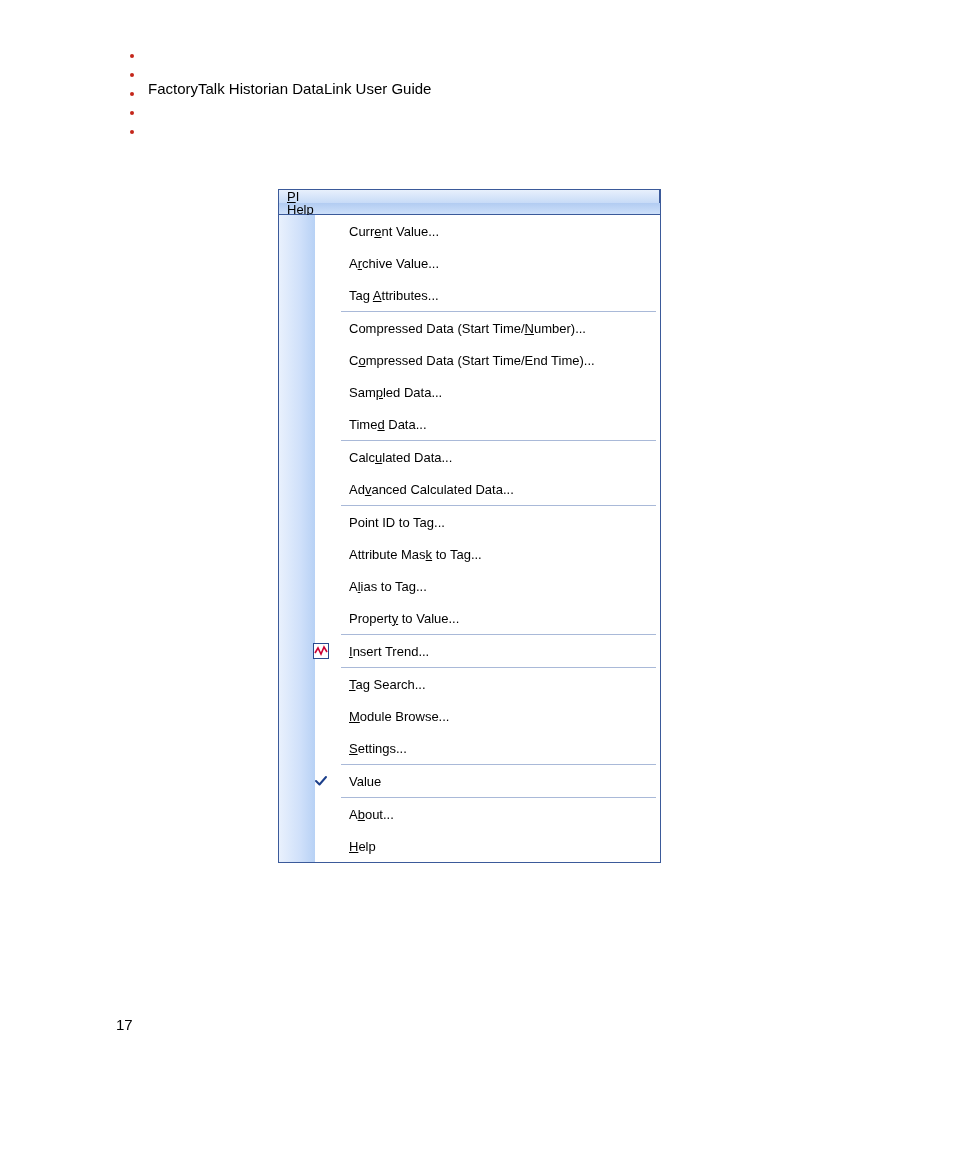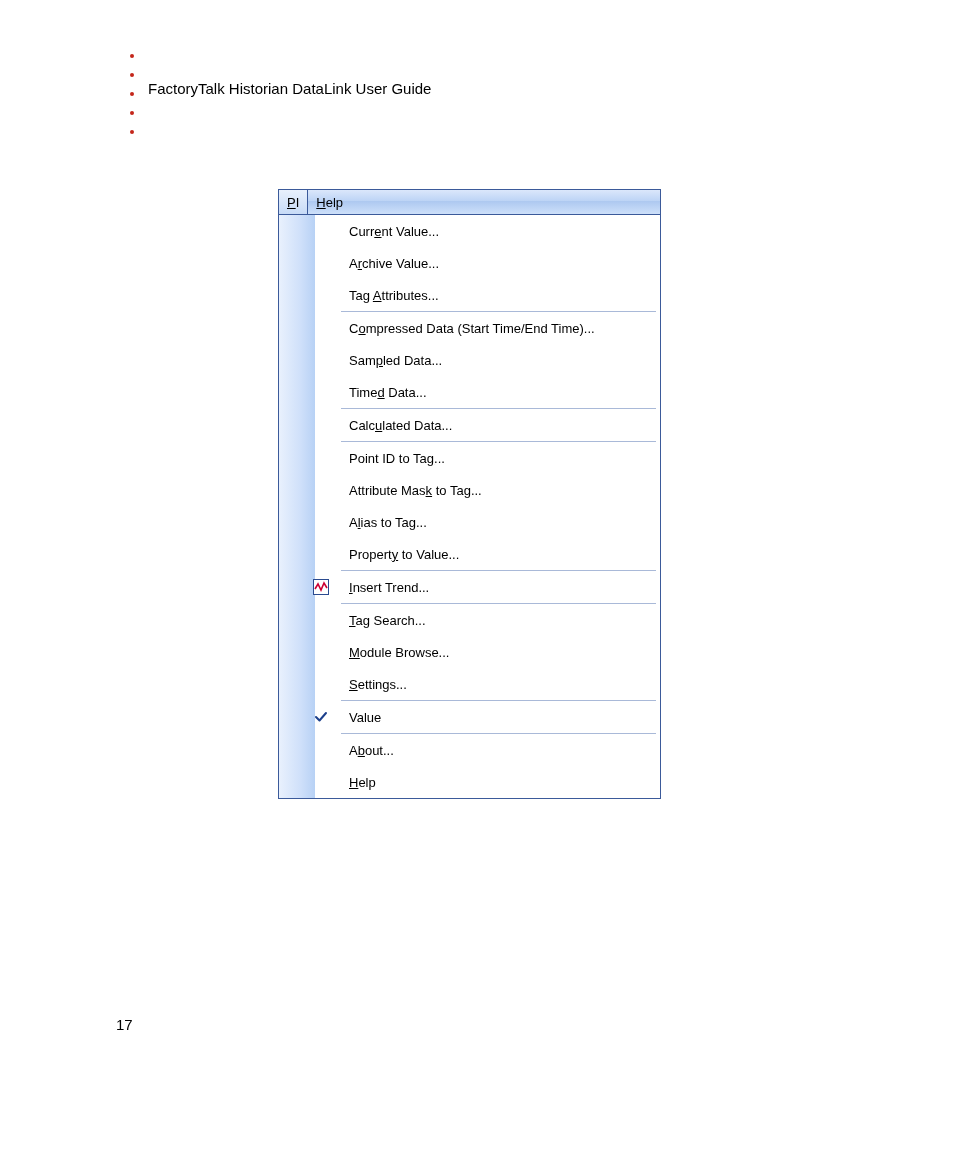--- a/index.html
+++ b/index.html
@@ -54,20 +54,21 @@
     background: #fff;
     font-size: 13px;
     line-height: 1;
   }
   .menubar {
     height: 24px;
     background: linear-gradient(#dbe7fb, #bdd4f5 45%, #adc8f0 46%, #cde0fa);
     border-bottom: 1px solid #3b5a9a;
     display: flex;
     align-items: stretch;
+    flex-direction: column;
   }
   .menubar-item {
     padding: 0 8px;
     display: flex;
     align-items: center;
     font-size: 13px;
     color: #000;
     border-right: 1px solid rgba(59,90,154,0);
     cursor: default;
   }
@@ -155,31 +156,37 @@
             <span>Curr<span class="ul">e</span>nt Value...</span>
           </div>
           <div class="item">
             <span>A<span class="ul">r</span>chive Value...</span>
           </div>
           <div class="item">
             <span>Tag <span class="ul">A</span>ttributes...</span>
           </div>
           <div class="sep"></div>
           <div class="item">
+            <span>Compressed Data (Start Time/<span class="ul">N</span>umber)...</span>
+          </div>
+          <div class="item">
             <span>C<span class="ul">o</span>mpressed Data (Start Time/End Time)...</span>
           </div>
           <div class="item">
             <span>Sam<span class="ul">p</span>led Data...</span>
           </div>
           <div class="item">
             <span>Time<span class="ul">d</span> Data...</span>
           </div>
           <div class="sep"></div>
           <div class="item">
             <span>Calc<span class="ul">u</span>lated Data...</span>
+          </div>
+          <div class="item">
+            <span>Ad<span class="ul">v</span>anced Calculated Data...</span>
           </div>
           <div class="sep"></div>
           <div class="item">
             <span>Point ID to Ta<span class="ul">g</span>...</span>
           </div>
           <div class="item">
             <span>Attribute Mas<span class="ul">k</span> to Tag...</span>
           </div>
           <div class="item">
             <span>A<span class="ul">l</span>ias to Tag...</span>

